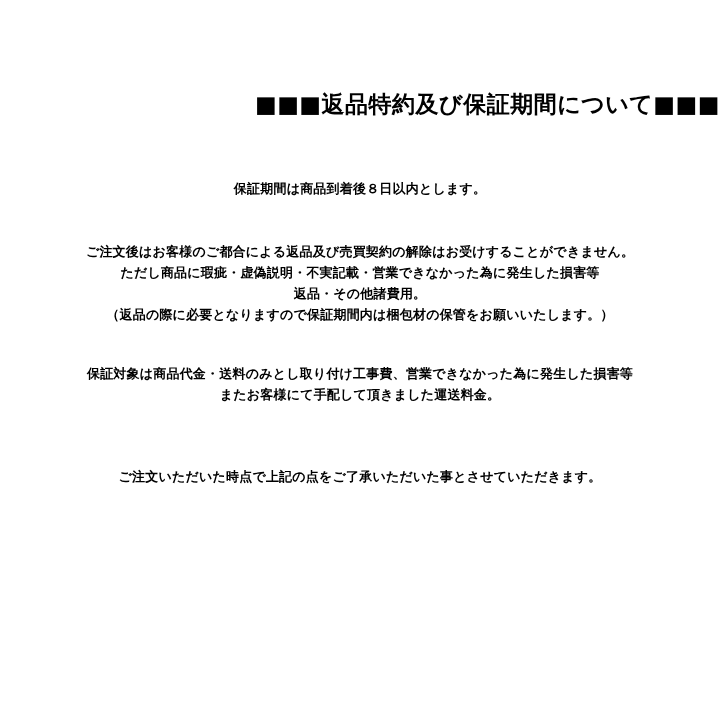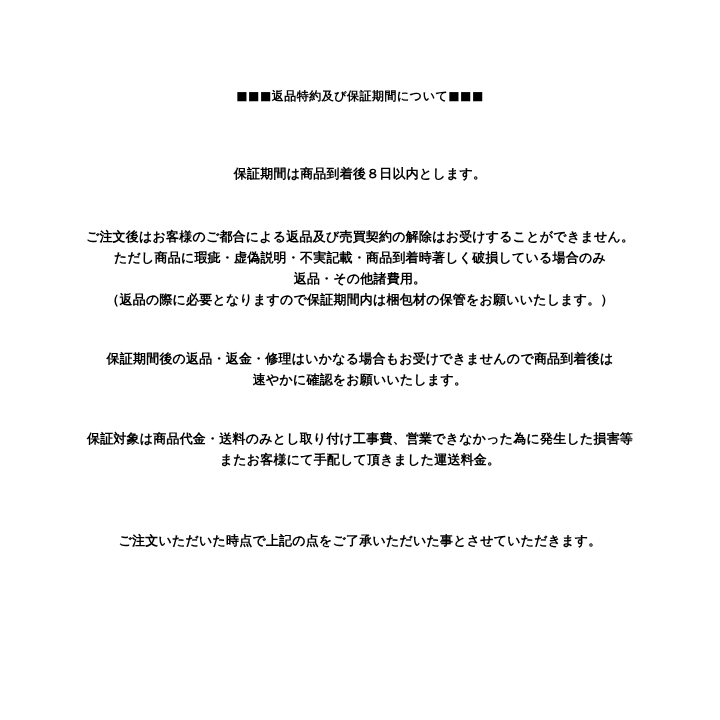--- a/index.html
+++ b/index.html
@@ -15,22 +15,22 @@
     overflow: hidden;
   }
   .page {
     width: 720px;
     height: 720px;
     box-sizing: border-box;
     padding: 0;
     position: relative;
   }
   .title {
-    text-align: center;
-    font-size: 12px;
+    text-align: right;
+    font-size: 23px;
     font-weight: bold;
     letter-spacing: 0.5px;
     margin-top: 88px;
     line-height: 1.4;
   }
   .block {
     text-align: center;
     font-weight: bold;
     font-size: 13px;
     line-height: 1.62;
@@ -52,29 +52,25 @@
 <div class="page">
 
   <div class="title">■■■返品特約及び保証期間について■■■</div>
 
   <div class="block gap-1">
     <span class="line">保証期間は商品到着後８日以内とします。</span>
   </div>
 
   <div class="block gap-2">
     <span class="line">ご注文後はお客様のご都合による返品及び売買契約の解除はお受けすることができません。</span>
-    <span class="line">ただし商品に瑕疵・虚偽説明・不実記載・商品到着時著しく破損している場合のみ</span>
+    <span class="line">ただし商品に瑕疵・虚偽説明・不実記載・営業できなかった為に発生した損害等</span>
     <span class="line">返品・その他諸費用。</span>
     <span class="line">（返品の際に必要となりますので保証期間内は梱包材の保管をお願いいたします。）</span>
   </div>
 
-  <div class="block gap-3">
-    <span class="line">保証期間後の返品・返金・修理はいかなる場合もお受けできませんので商品到着後は</span>
-    <span class="line">速やかに確認をお願いいたします。</span>
-  </div>
 
   <div class="block gap-4">
     <span class="line">保証対象は商品代金・送料のみとし取り付け工事費、営業できなかった為に発生した損害等</span>
     <span class="line">またお客様にて手配して頂きました運送料金。</span>
   </div>
 
   <div class="block gap-5">
     <span class="line">ご注文いただいた時点で上記の点をご了承いただいた事とさせていただきます。</span>
   </div>
 

